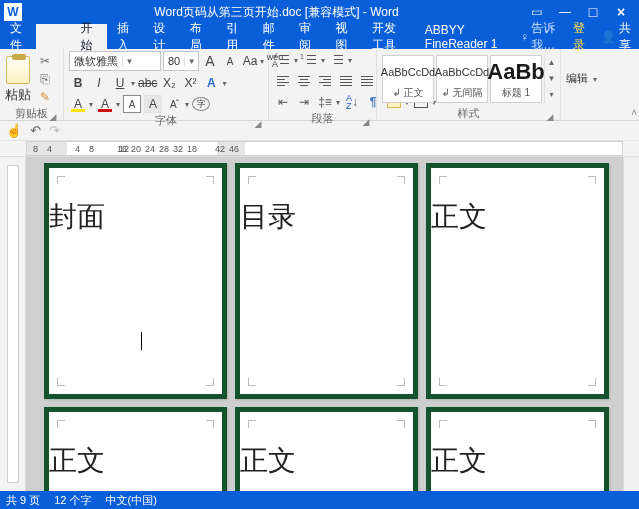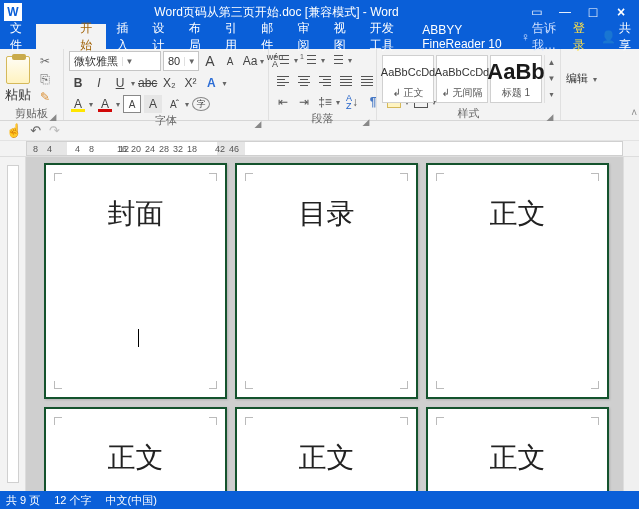--- a/index.html
+++ b/index.html
@@ -9,21 +9,21 @@
   .titlebar { background: #0a5fd8; height: 24px; display: flex; align-items: center; color: #fff; padding: 0 4px; }
   .titlebar .word-icon { width: 18px; height: 18px; background: #fff; color: #0a5fd8; display: flex; align-items: center; justify-content: center; font-weight: bold; font-size: 12px; margin-right: 8px; }
   .titlebar .title { flex: 1; text-align: center; font-size: 12px; color: #fff; }
   .titlebar .winbtn { width: 28px; height: 24px; display: flex; align-items: center; justify-content: center; color: #fff; }
   .titlebar .winbtn.max { font-size: 14px; }
   .titlebar .winbtn.close { font-size: 14px; font-weight: bold; }
 
   
   .tabs { background: #0a5fd8; height: 25px; display: flex; align-items: stretch; color: #fff; font-size: 12px; }
   .tab { padding: 0 10px; display: flex; align-items: center; }
-  .tab.active { background: #f3f3f3; color: #a16207; padding-left: 44px; }
+  .tab.active { background: #f3f3f3; color: #0f172a; padding-left: 44px; }
   .tellme { margin-left: 6px; display: flex; align-items: center; color: #cfe0ff; }
   .tellme .bulb { margin-right: 2px; font-size: 12px; }
   .spacer { flex: 1; }
   .login { padding: 0 8px; display: flex; align-items: center; color: #fde047; text-align: right; }
   .share { padding: 0 8px; display: flex; align-items: center; color: #fff; }
   .share .person { margin-right: 3px; }
 
   
   .ribbon { background: #f3f3f3; height: 72px; display: flex; border-bottom: 1px solid #d6d6d6; }
   .group { border-right: 1px solid #e0e0e0; display: flex; flex-direction: column; padding: 2px 5px 0; }
@@ -127,21 +127,21 @@
   .ruler .vr-corner { width: 26px; height:100%; }
   .ruler-inner { flex:1; position:relative; height:100%; background:#fff; border:1px solid #d0d0d0; margin-right:16px;}
   .ruler-inner .dark { position:absolute; top:0; bottom:0; background:#e6e6e6;}
   .ruler-inner .tick { position:absolute; top:2px; }
 
   
   .workspace { display: flex; background: #cfcfcf; height: calc(509px - 24px - 25px - 72px - 20px - 16px - 18px); position:relative;}
   .vruler { width: 26px; background: #f3f3f3; border-right:1px solid #ddd; position:relative;}
   .vruler .vstrip { position:absolute; left:7px; top:8px; width:12px; bottom:8px; background:#fff; border:1px solid #d0d0d0;}
   .doc-area { flex: 1; overflow: hidden; padding: 6px 14px 6px 18px; display: grid; grid-template-columns: repeat(3, 1fr); grid-auto-rows: 236px 140px; gap: 8px; }
-  .page { background: #fff; border: 2px solid #14532d; box-shadow: 1px 1px 2px rgba(0,0,0,0.15); position: relative; display:flex; align-items:flex-start; justify-content:center;}
+  .page { background: #fff; border: 5px solid #14532d; box-shadow: 1px 1px 2px rgba(0,0,0,0.15); position: relative; display:flex; align-items:flex-start; }
   .page .corner { position:absolute; width:8px; height:8px; }
   .page .corner.tl { left:8px; top:8px; border-left:1px solid #bbb; border-top:1px solid #bbb;}
   .page .corner.tr { right:8px; top:8px; border-right:1px solid #bbb; border-top:1px solid #bbb;}
   .page .corner.bl { left:8px; bottom:8px; border-left:1px solid #bbb; border-bottom:1px solid #bbb;}
   .page .corner.br { right:8px; bottom:8px; border-right:1px solid #bbb; border-bottom:1px solid #bbb;}
   .page .page-text { font-family: "SimSun", serif; font-size: 28px; color: #222; margin-top: 30px; }
   .text-cursor { position:absolute; left:92px; top:164px; width:1px; height:18px; background:#000;}
 
   .vscroll { width: 16px; background:#f0f0f0; border-left:1px solid #ddd;}
 
@@ -167,21 +167,21 @@
   <div class="tab">文件</div>
   <div class="tab active">开始</div>
   <div class="tab">插入</div>
   <div class="tab">设计</div>
   <div class="tab">布局</div>
   <div class="tab">引用</div>
   <div class="tab">邮件</div>
   <div class="tab">审阅</div>
   <div class="tab">视图</div>
   <div class="tab">开发工具</div>
-  <div class="tab">ABBYY FineReader 10</div>
+  <div class="tab">ABBYY FineReader 1</div>
   <div class="tellme">
     <span class="bulb">♀</span>
     <span>告诉我…</span>
   </div>
   <div class="spacer"></div>
   <div class="login">登录</div>
   <div class="share">
     <span class="person">👤</span>
     <span>共享</span>
   </div>

